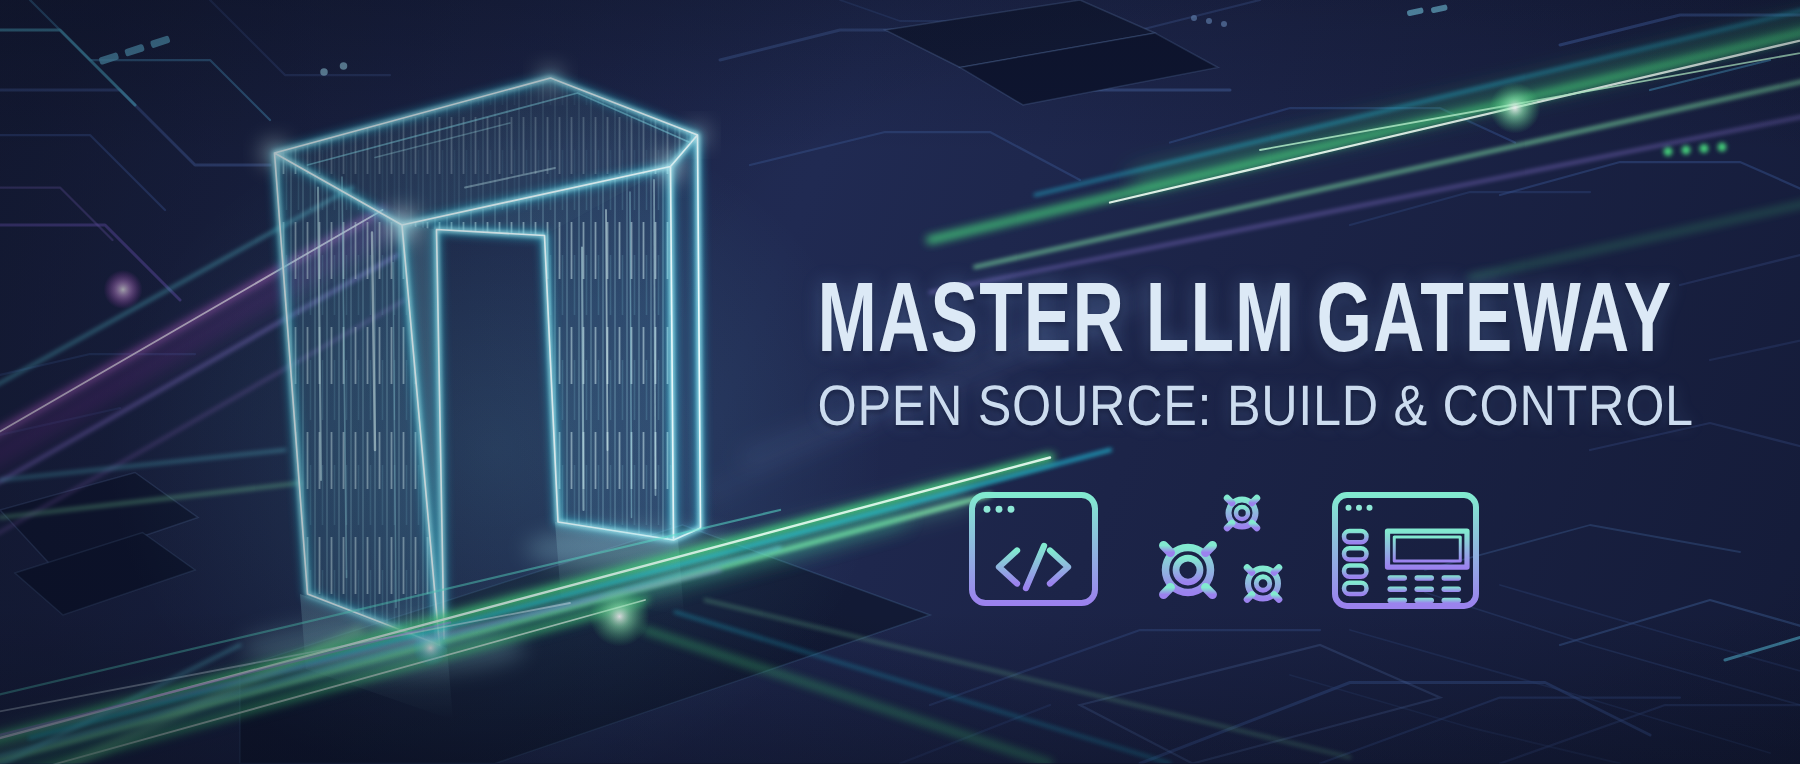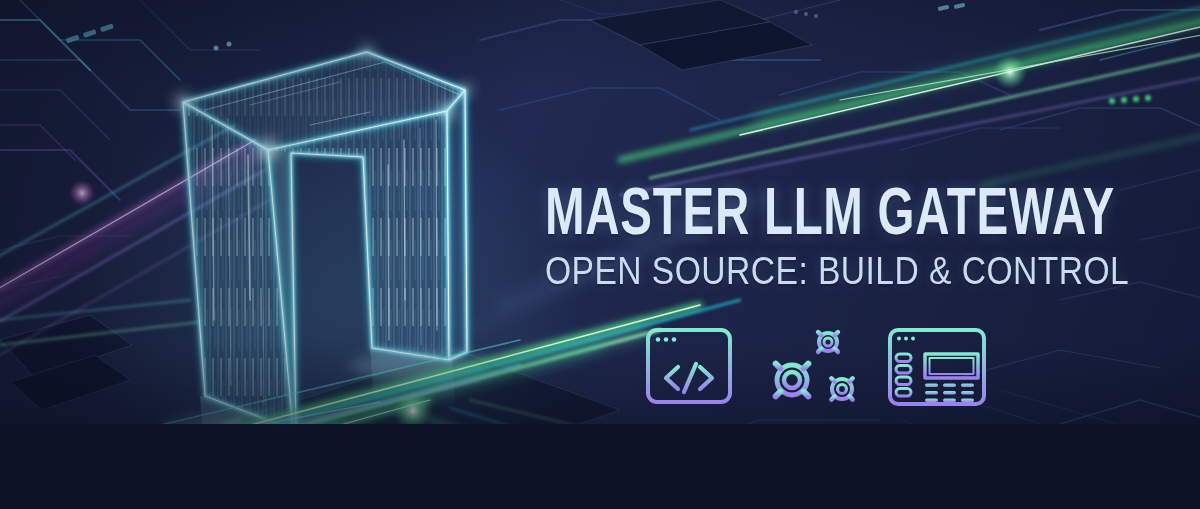--- a/index.html
+++ b/index.html
@@ -1,17 +1,17 @@
 <!DOCTYPE html>
 <html><head>
 <meta charset="utf-8">
 <style>
   html,body{margin:0;padding:0;background:#0d1226;}
   .stage{
-    position:relative;width:1200px;height:424px;overflow:hidden;
+    position:relative;width:1200px;height:509px;overflow:hidden;
     background:linear-gradient(112deg,#1a2140 0%,#202a52 42%,#1c2448 62%,#141b38 100%);
     font-family:"Liberation Sans",sans-serif;
   }
   .scene{position:absolute;left:0;top:0;width:1200px;height:509px;display:block;}
   .vignette{
     position:absolute;inset:0;pointer-events:none;
     background:
       radial-gradient(ellipse 900px 500px at 72% 48%, rgba(0,0,0,0) 45%, rgba(7,11,26,.42) 100%),
       linear-gradient(180deg, rgba(10,14,30,.25) 0%, rgba(10,14,30,0) 20%, rgba(10,14,30,0) 80%, rgba(8,12,26,.35) 100%);
   }

